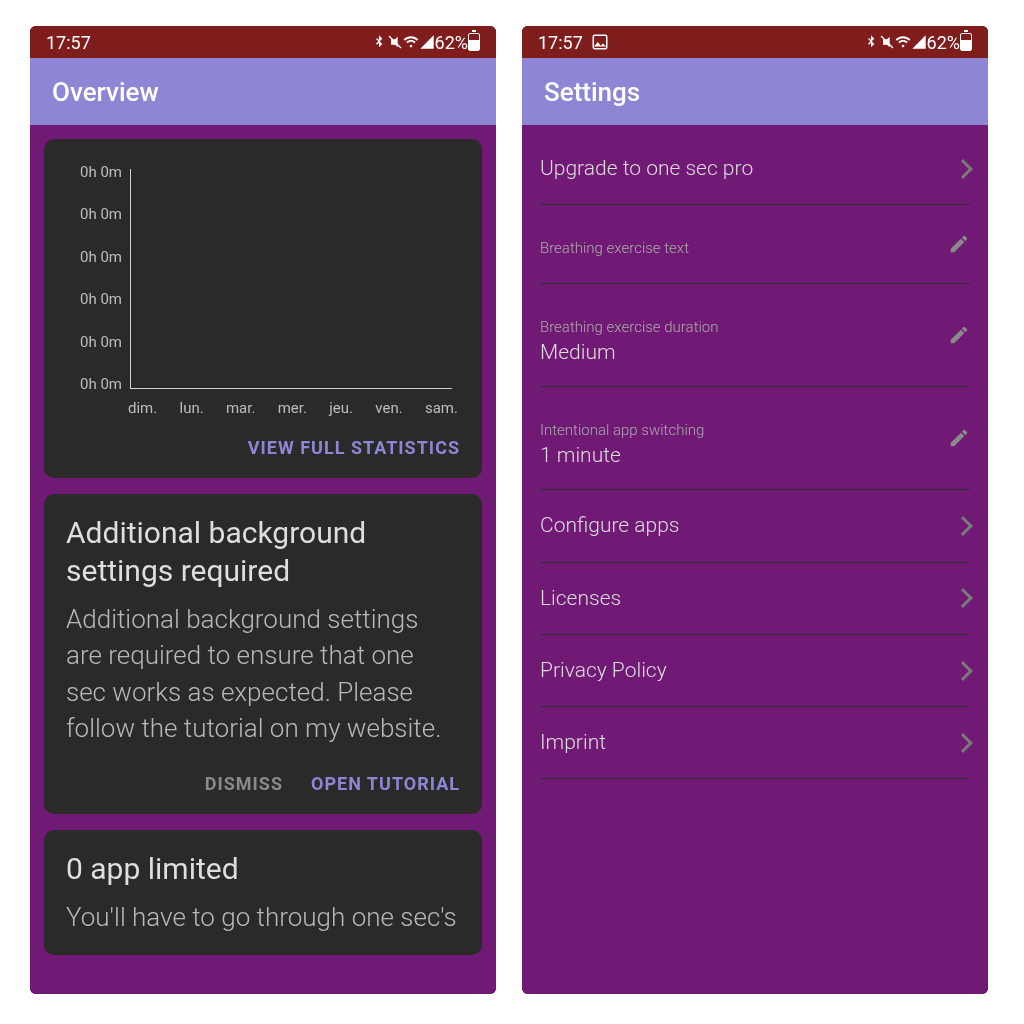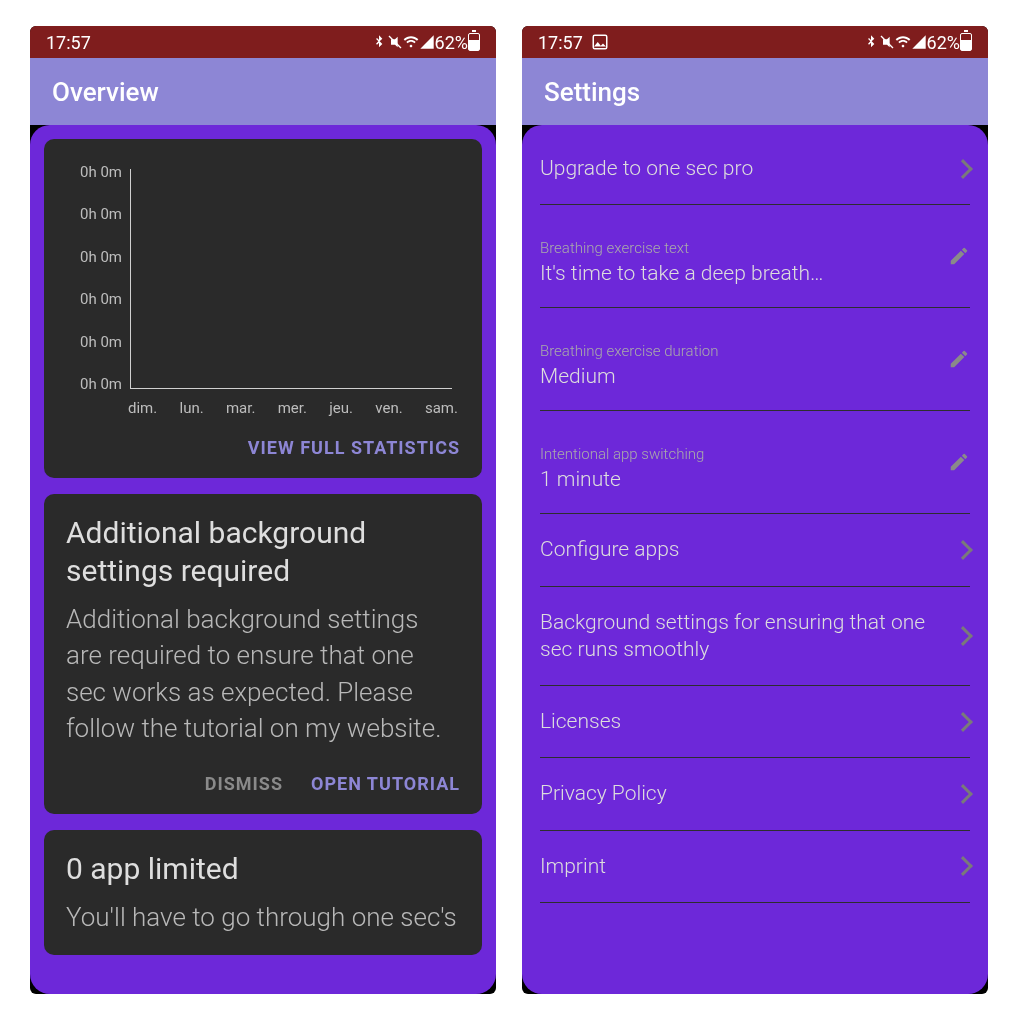--- a/index.html
+++ b/index.html
@@ -44,24 +44,23 @@
     align-items: center;
     padding: 0 22px;
   }
   .header-title {
     color: #fff;
     font-size: 26px;
     font-weight: 500;
   }
   .content {
     flex: 1;
-    background: #6d28d9;
+    background: #701a75;
     overflow: hidden;
     padding: 14px;
-    border-radius: 20px;
   }
   .content.no-pad { padding: 0 18px; }
   .card {
     background: #2a2a2a;
     border-radius: 10px;
     padding: 20px 22px;
     margin-bottom: 16px;
   }
   .chart-area {
     position: relative;
@@ -287,21 +286,20 @@
   <div class="content no-pad">
     <div class="setting">
       <div class="setting-main">
           <div class="setting-single">Upgrade to one sec pro</div>
         </div>
       <span class="chevron"></span>
     </div>
     <div class="setting">
       <div class="setting-main">
         <div class="setting-label">Breathing exercise text</div>
-        <div class="setting-value">It's time to take a deep breath…</div>
       </div>
       <span class="pencil"><svg viewBox="0 0 24 24">
             <path d="M3 17.25V21h3.75L17.8 9.94l-3.75-3.75L3 17.25zM20.7 7.04a1 1 0 000-1.41l-2.34-2.34a1 1 0 00-1.41 0l-1.83 1.83 3.75 3.75 1.83-1.83z"></path>
           </svg></span>
     </div>
     <div class="setting">
       <div class="setting-main">
         <div class="setting-label">Breathing exercise duration</div>
         <div class="setting-value">Medium</div>
       </div>
@@ -319,26 +317,20 @@
           </svg></span>
     </div>
     <div class="setting">
       <div class="setting-main">
           <div class="setting-single">Configure apps</div>
         </div>
       <span class="chevron"></span>
     </div>
     <div class="setting">
       <div class="setting-main">
-          <div class="setting-single">Background settings for ensuring that one sec runs smoothly</div>
-        </div>
-      <span class="chevron"></span>
-    </div>
-    <div class="setting">
-      <div class="setting-main">
           <div class="setting-single">Licenses</div>
         </div>
       <span class="chevron"></span>
     </div>
     <div class="setting">
       <div class="setting-main">
           <div class="setting-single">Privacy Policy</div>
         </div>
       <span class="chevron"></span>
     </div>

